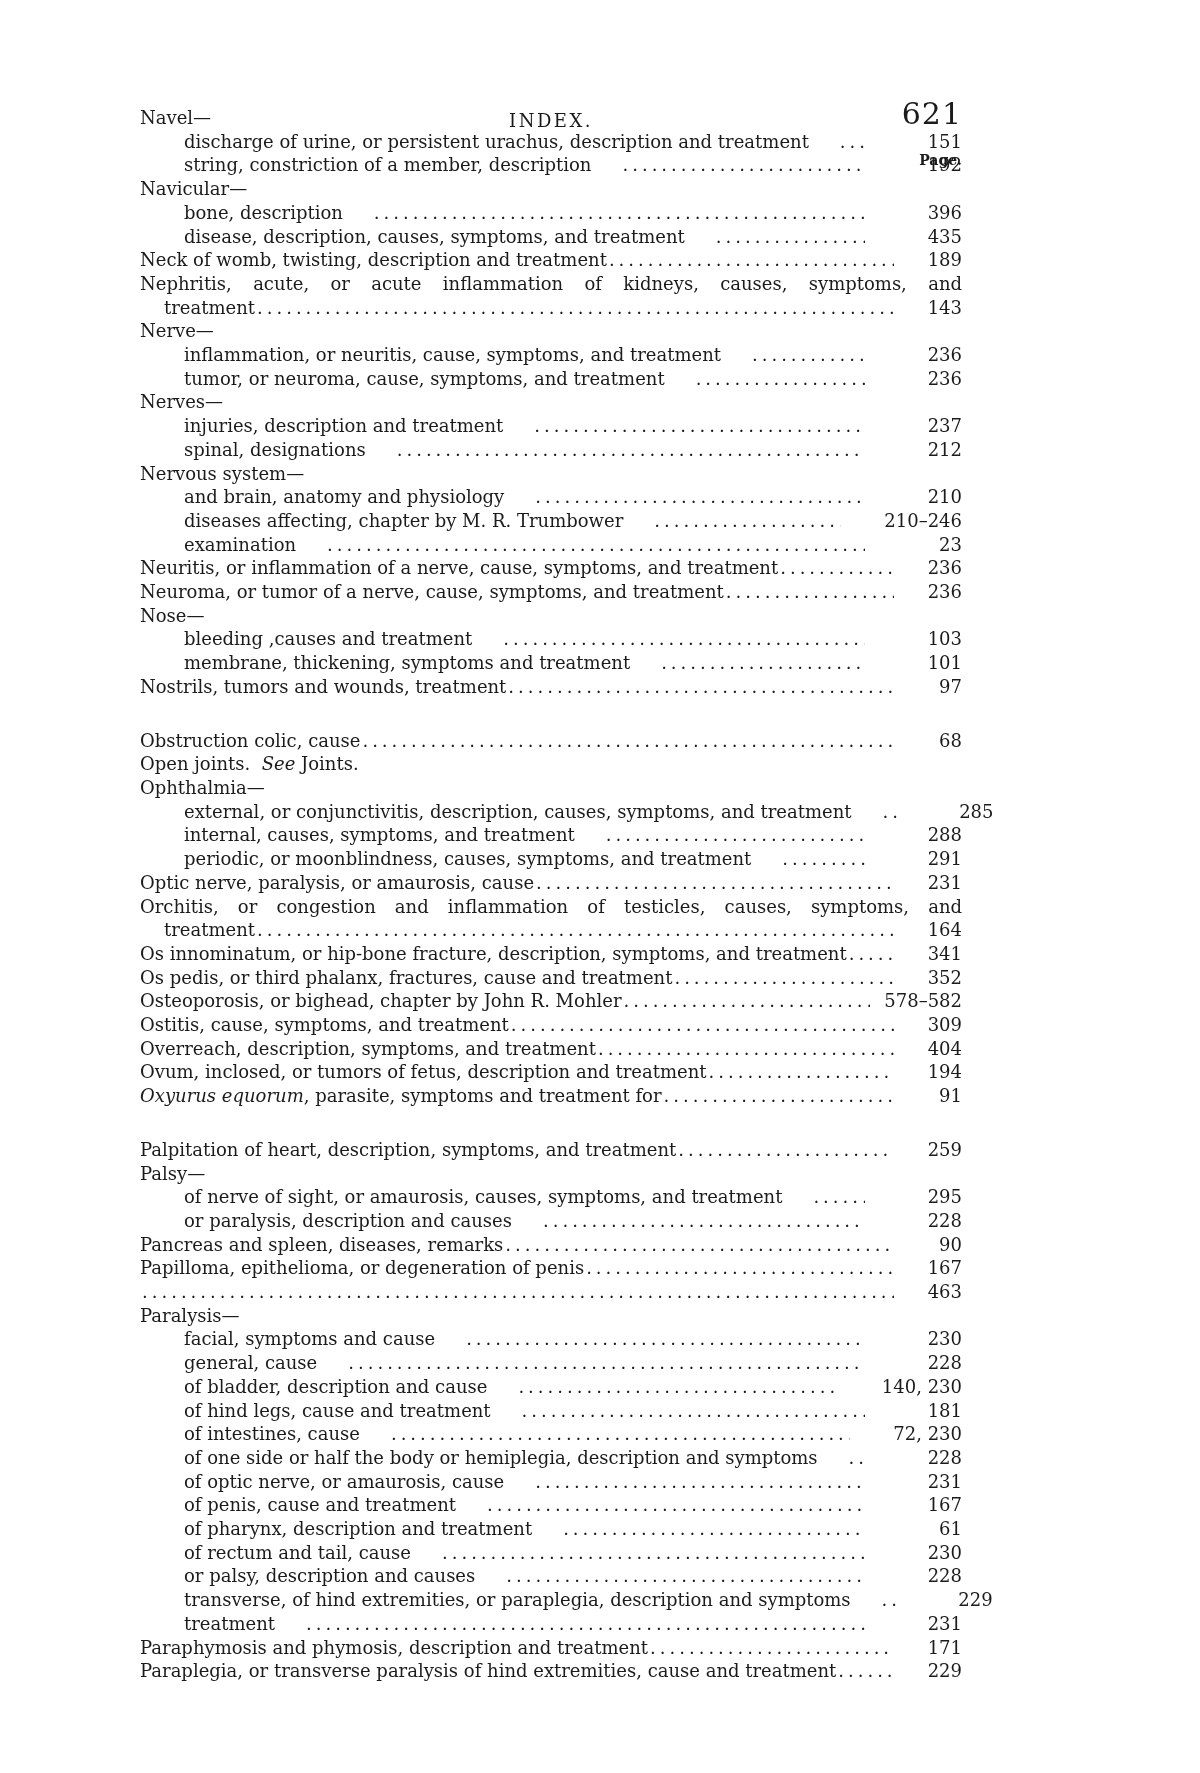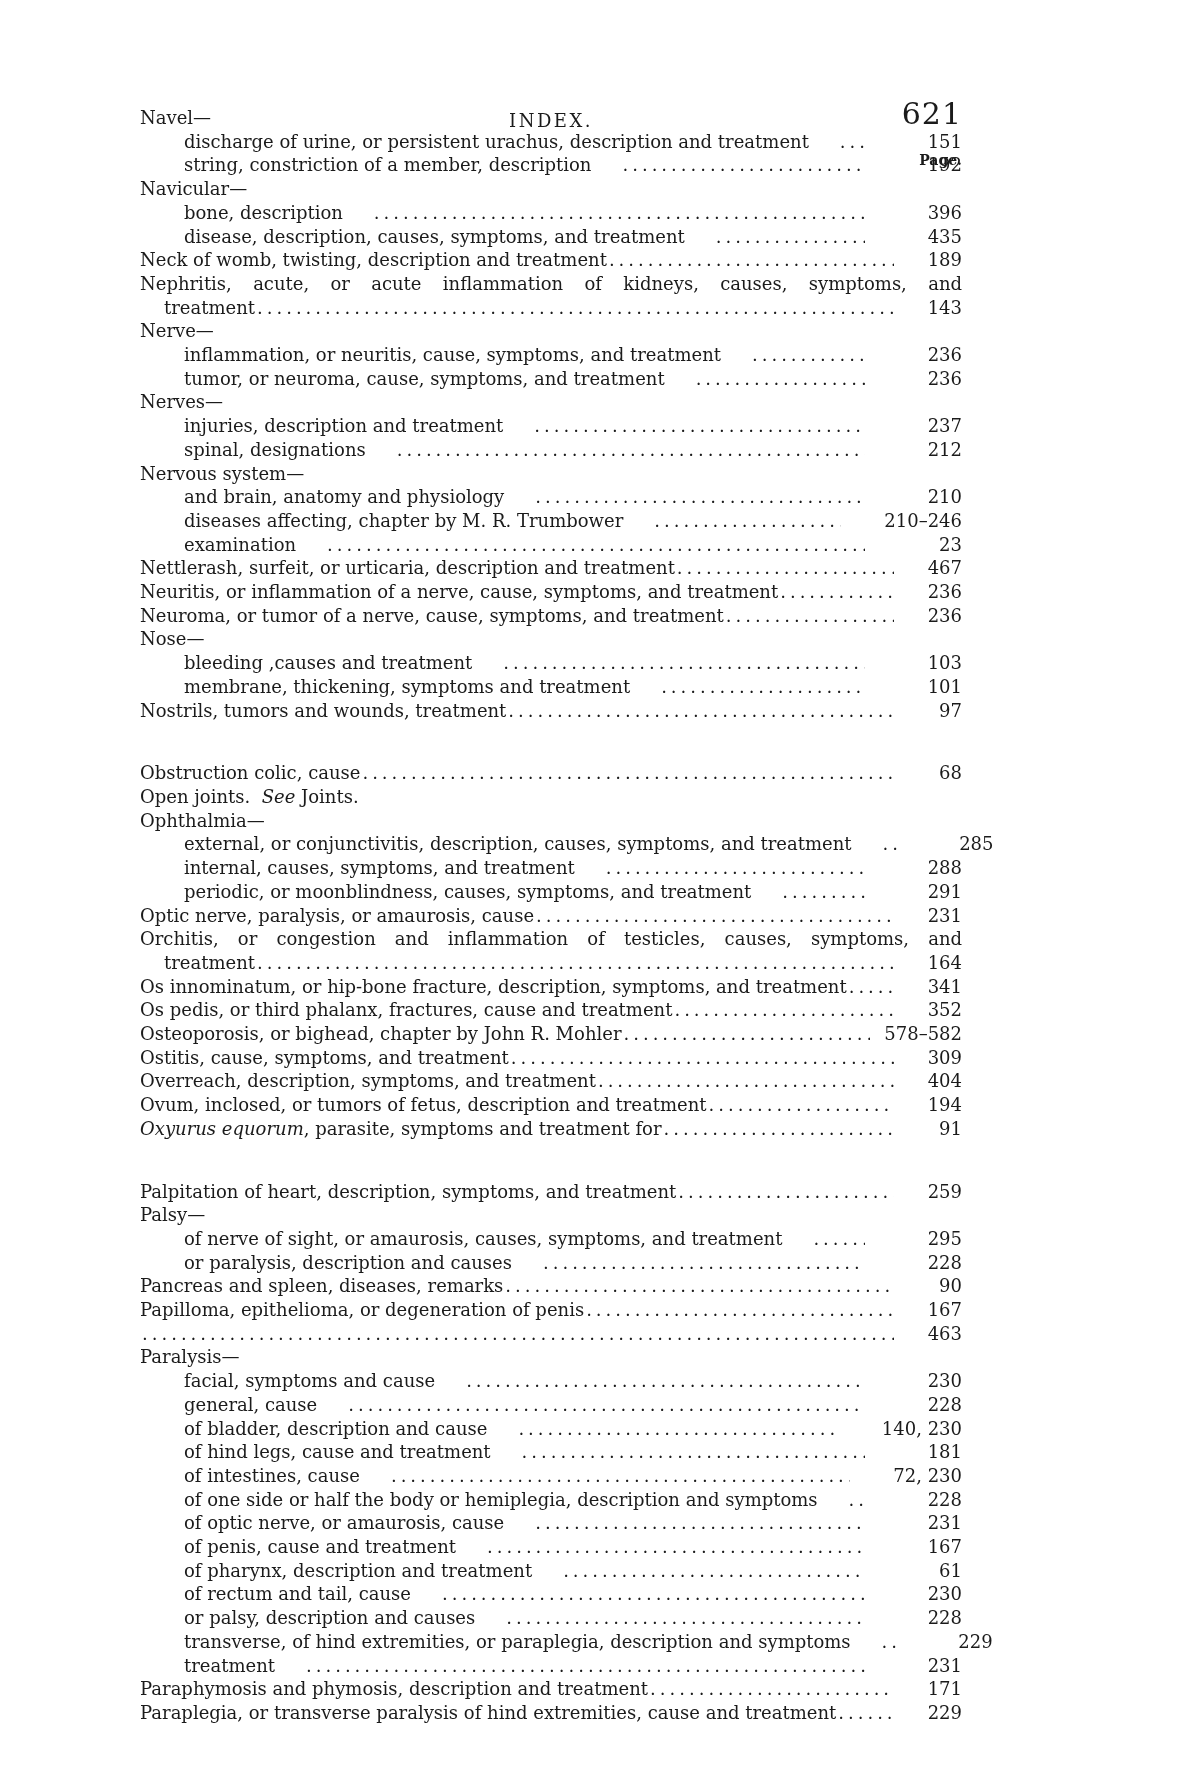--- a/index.html
+++ b/index.html
@@ -49,21 +49,21 @@
   }
   .index-list {
     width: 822px;
   }
   .row {
     display: flex;
     align-items: baseline;
     line-height: 23.7px;
     white-space: pre;
   }
-  .row.gap { margin-top: 39px; }
+  .row.gap { margin-top: 30px; }
   .row.ind-1 { padding-left: 44px; gap: 29px; }
   .row.ind-c { padding-left: 24px; }
   .entry-text {
     flex: 0 0 auto;
     white-space: pre;
   }
   .row.justify .entry-text {
     flex: 1 1 auto;
     white-space: normal;
     text-align: justify;
@@ -110,21 +110,20 @@
         <div class="row ind-0"><span class="entry-text"><span>Nerve—</span></span></div>
         <div class="row ind-1"><span class="entry-text"><span>inflammation, or neuritis, cause, symptoms, and treatment</span></span><span class="leader"></span><span class="pagenum">236</span></div>
         <div class="row ind-1"><span class="entry-text"><span>tumor, or neuroma, cause, symptoms, and treatment</span></span><span class="leader"></span><span class="pagenum">236</span></div>
         <div class="row ind-0"><span class="entry-text"><span>Nerves—</span></span></div>
         <div class="row ind-1"><span class="entry-text"><span>injuries, description and treatment</span></span><span class="leader"></span><span class="pagenum">237</span></div>
         <div class="row ind-1"><span class="entry-text"><span>spinal, designations</span></span><span class="leader"></span><span class="pagenum">212</span></div>
         <div class="row ind-0"><span class="entry-text"><span>Nervous system—</span></span></div>
         <div class="row ind-1"><span class="entry-text"><span>and brain, anatomy and physiology</span></span><span class="leader"></span><span class="pagenum">210</span></div>
         <div class="row ind-1"><span class="entry-text"><span>diseases affecting, chapter by M. R. Trumbower</span></span><span class="leader"></span><span class="pagenum">210–246</span></div>
         <div class="row ind-1"><span class="entry-text"><span>examination</span></span><span class="leader"></span><span class="pagenum">23</span></div>
-        <div class="row ind-0"><span class="entry-text"><span>Nettlerash, surfeit, or urticaria, description and treatment</span></span><span class="leader"></span><span class="pagenum">467</span></div>
         <div class="row ind-0"><span class="entry-text"><span>Neuritis, or inflammation of a nerve, cause, symptoms, and treatment</span></span><span class="leader"></span><span class="pagenum">236</span></div>
         <div class="row ind-0"><span class="entry-text"><span>Neuroma, or tumor of a nerve, cause, symptoms, and treatment</span></span><span class="leader"></span><span class="pagenum">236</span></div>
         <div class="row ind-0"><span class="entry-text"><span>Nose—</span></span></div>
         <div class="row ind-1"><span class="entry-text"><span>bleeding ,causes and treatment</span></span><span class="leader"></span><span class="pagenum">103</span></div>
         <div class="row ind-1"><span class="entry-text"><span>membrane, thickening, symptoms and treatment</span></span><span class="leader"></span><span class="pagenum">101</span></div>
         <div class="row ind-0"><span class="entry-text"><span>Nostrils, tumors and wounds, treatment</span></span><span class="leader"></span><span class="pagenum">97</span></div>
         <div class="row ind-0 gap"><span class="entry-text"><span>Obstruction colic, cause</span></span><span class="leader"></span><span class="pagenum">68</span></div>
         <div class="row ind-0"><span class="entry-text"><span>Open joints.  </span><span class="it">See</span><span> Joints.</span></span></div>
         <div class="row ind-0"><span class="entry-text"><span>Ophthalmia—</span></span></div>
         <div class="row ind-1"><span class="entry-text"><span>external, or conjunctivitis, description, causes, symptoms, and treatment</span></span><span class="leader"></span><span class="pagenum">285</span></div>

